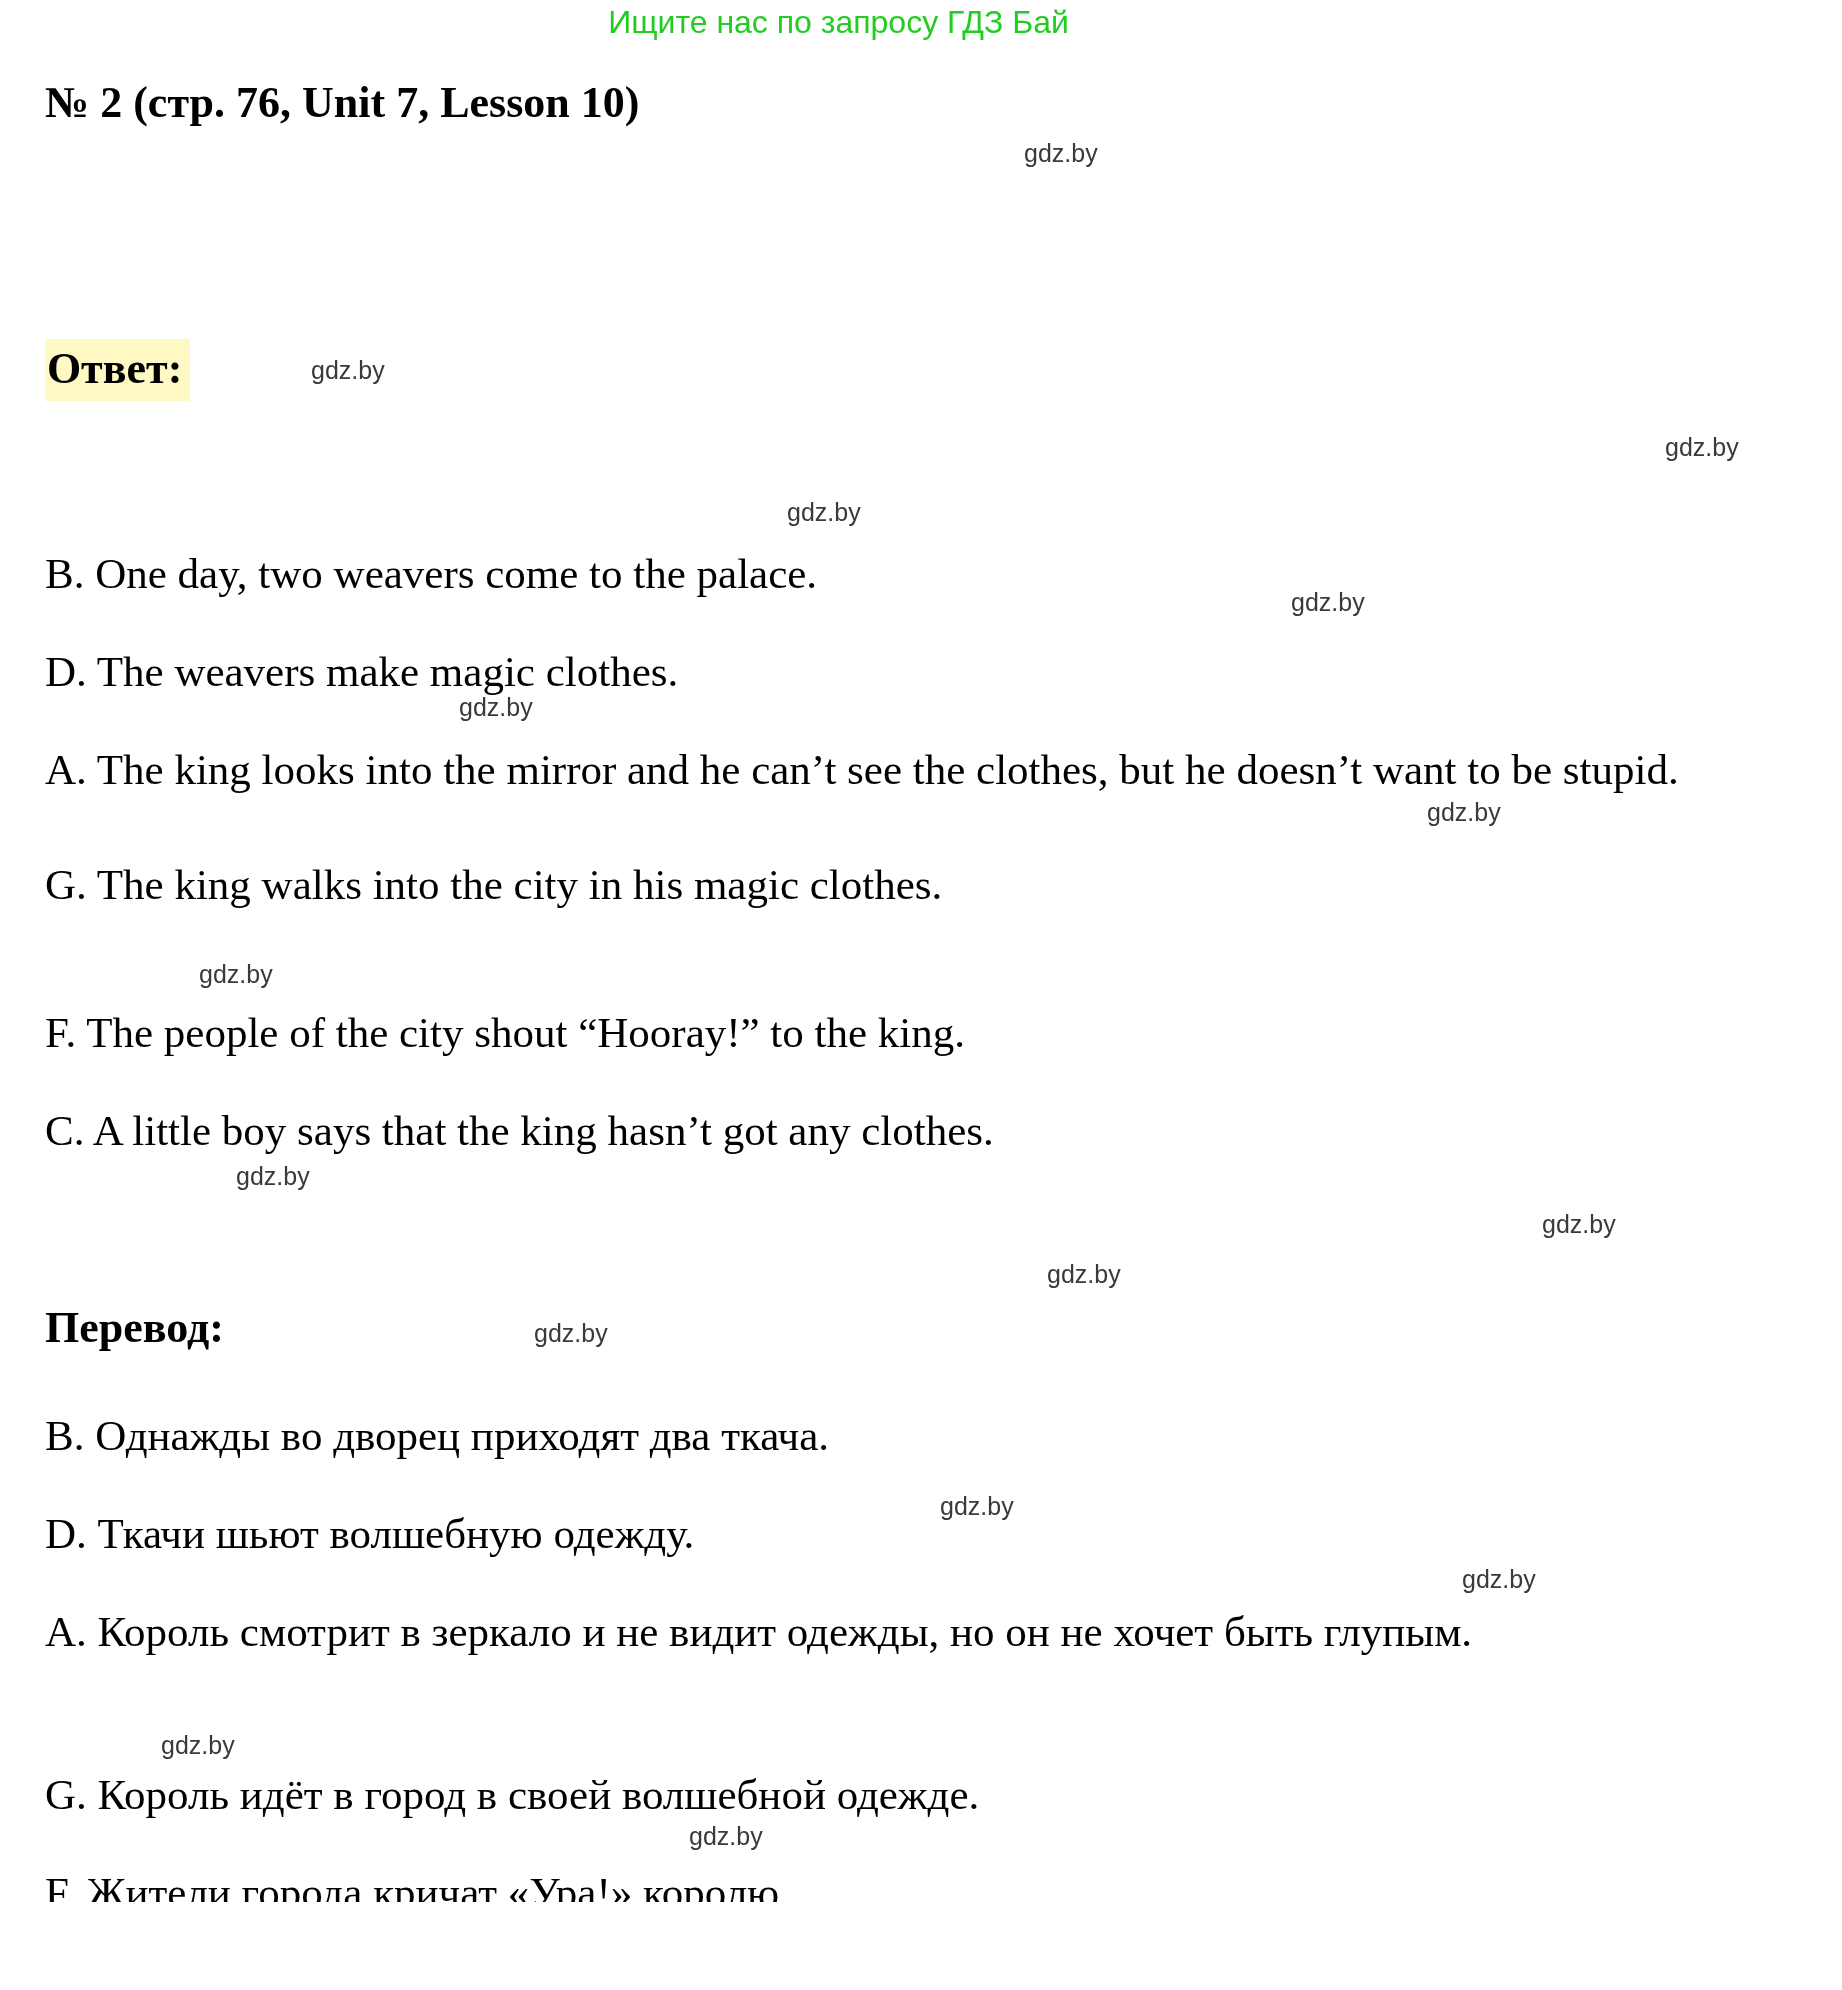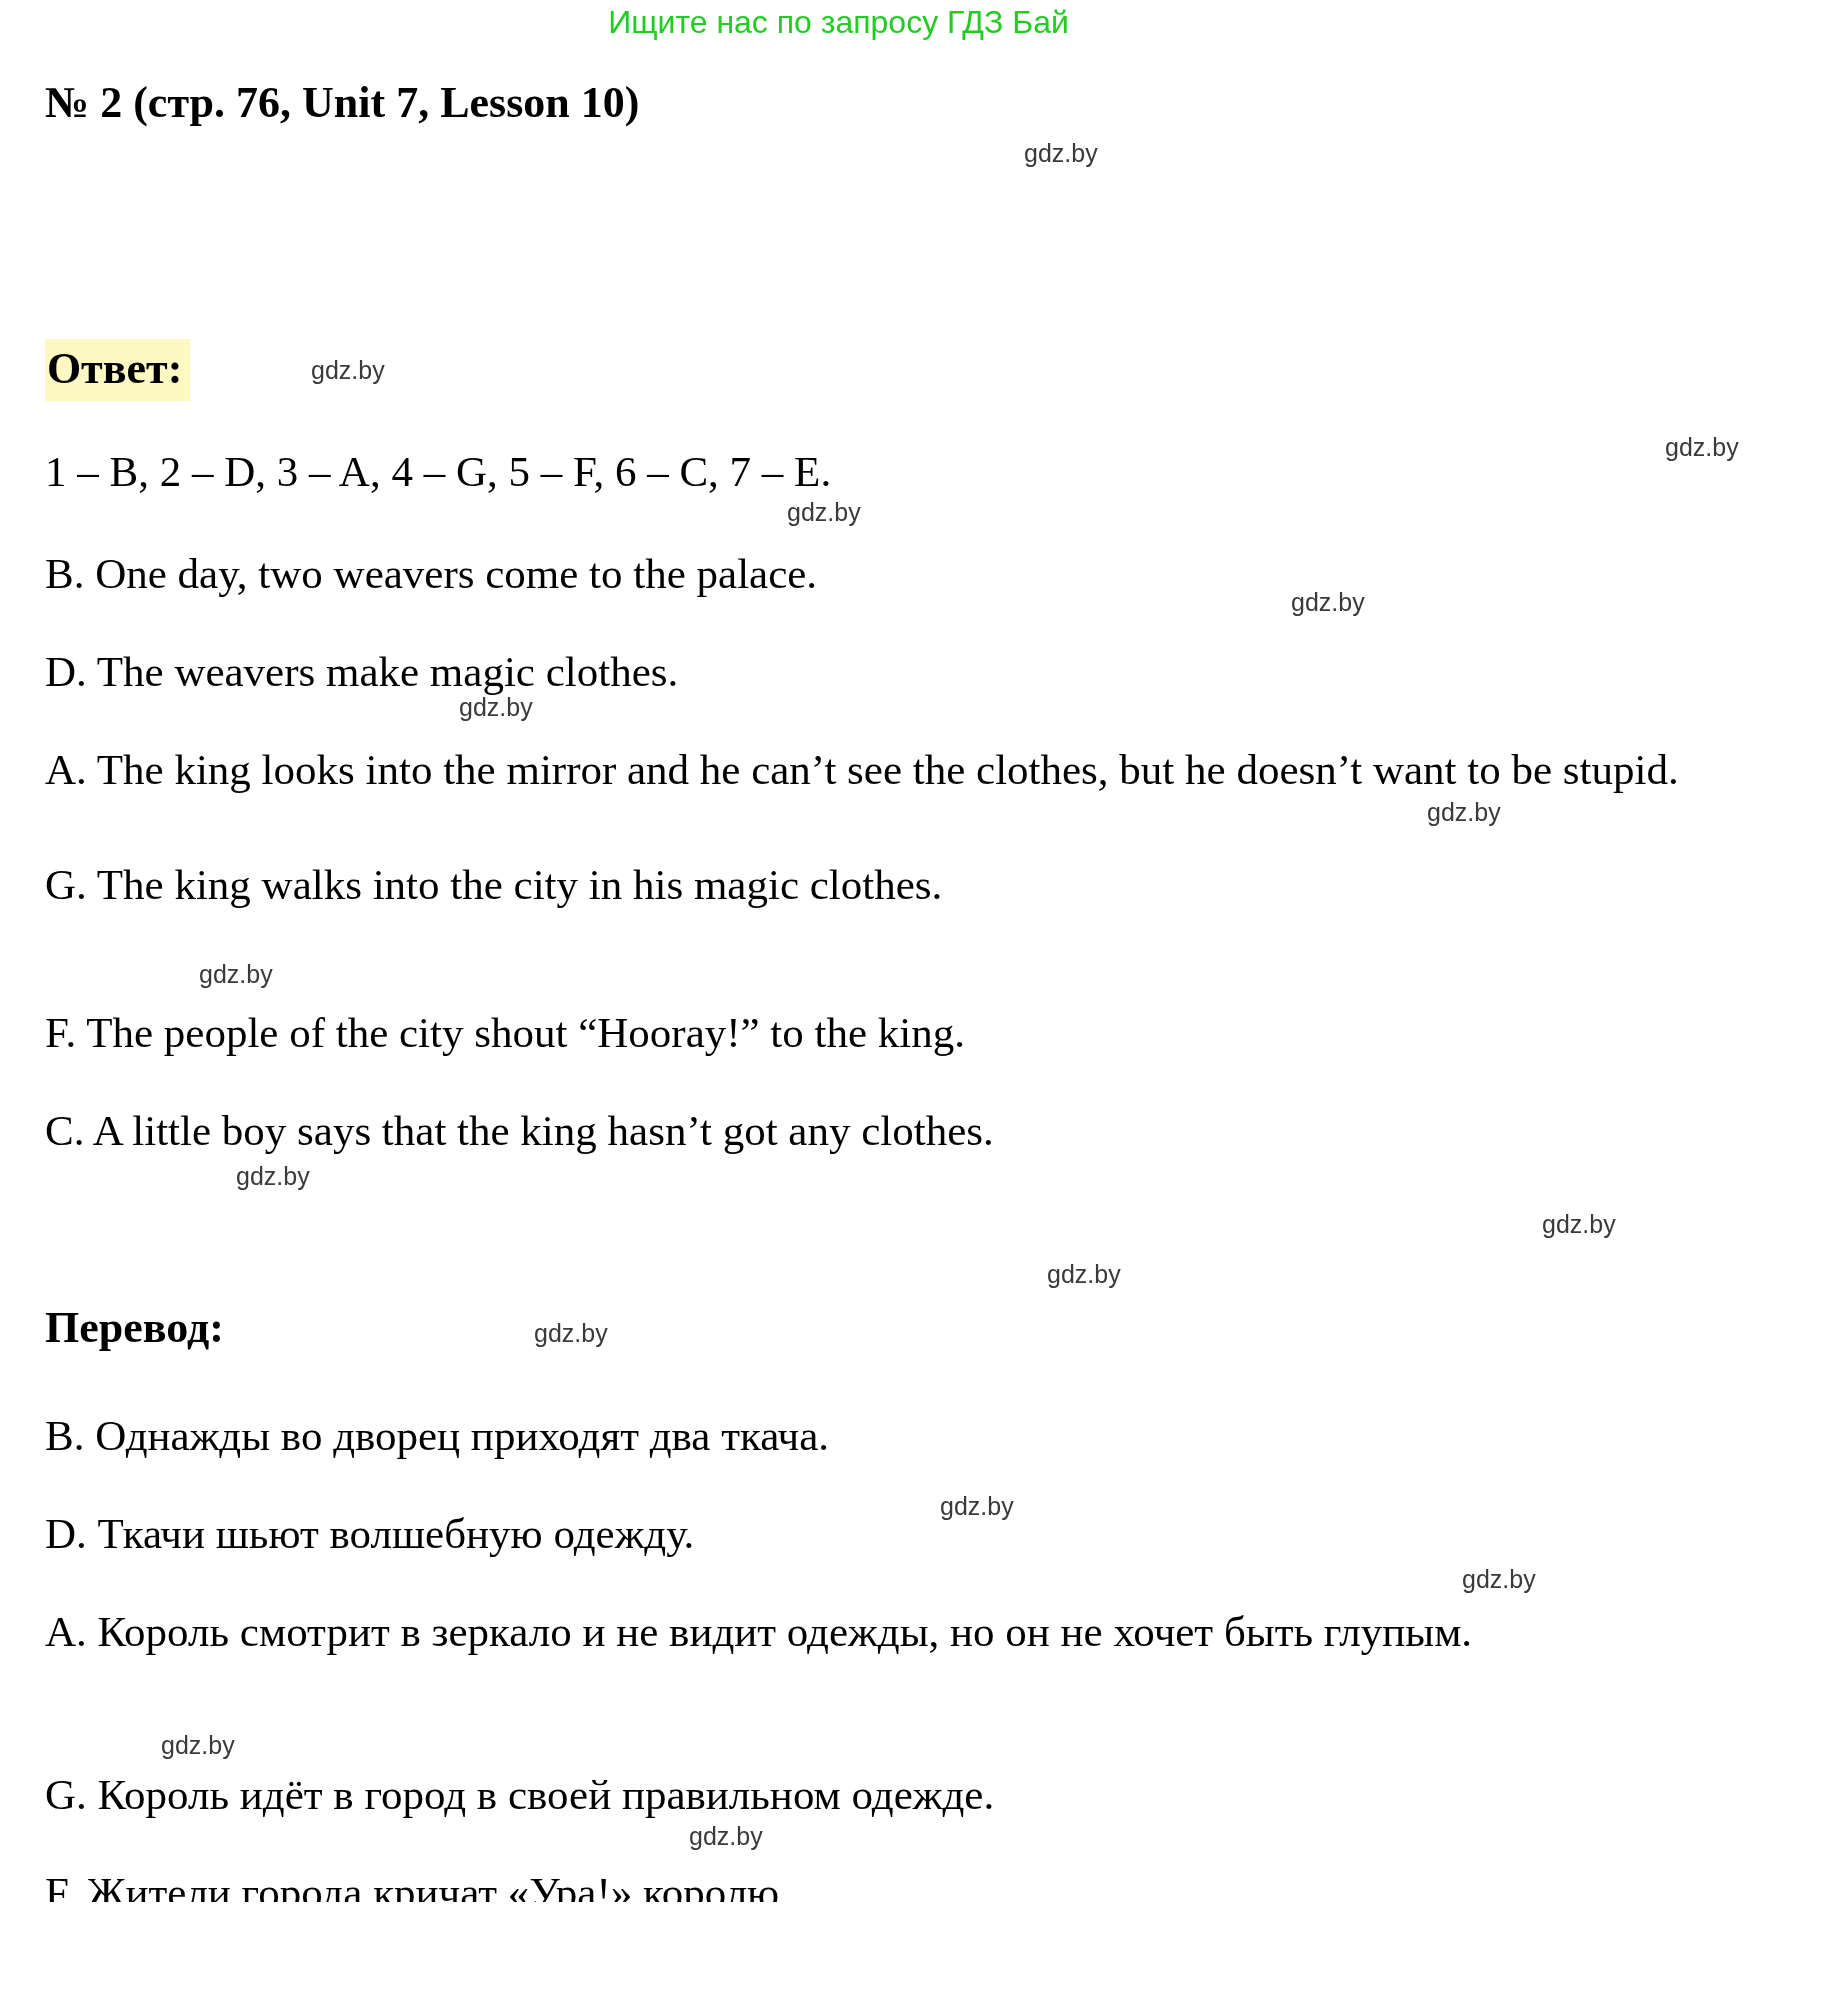--- a/index.html
+++ b/index.html
@@ -73,35 +73,34 @@
 
   <div class="banner">Ищите нас по запросу ГДЗ Бай</div>
 
   <div class="heading">№ 2 (стр. 76, Unit 7, Lesson 10)</div>
 
 
   <div class="label" style="top:339px;">
     <span class="hl">Ответ:</span>
   </div>
 
-  <div class="para" style="top:438px;">1 – B, 2 – D, 3 – A, 4 – G, 5 – F, 6 – C, 7 – E.</div>
 
   <div class="para" style="top:540px;">B. One day, two weavers come to the palace.</div>
   <div class="para" style="top:638px;">D. The weavers make magic clothes.</div>
   <div class="para" style="top:736px; width:1752px;">A. The king looks into the mirror and he can’t see the clothes, but he doesn’t want to be stupid.</div>
   <div class="para" style="top:851px;">G. The king walks into the city in his magic clothes.</div>
   <div class="para" style="top:999px;">F. The people of the city shout “Hooray!” to the king.</div>
   <div class="para" style="top:1097px;">C. A little boy says that the king hasn’t got any clothes.</div>
 
   <div class="label" style="top:1300px;">Перевод:</div>
 
   <div class="para" style="top:1402px;">B. Однажды во дворец приходят два ткача.</div>
   <div class="para" style="top:1500px;">D. Ткачи шьют волшебную одежду.</div>
   <div class="para" style="top:1598px; width:1701px;">A. Король смотрит в зеркало и не видит одежды, но он не хочет быть глупым.</div>
-  <div class="para" style="top:1761px;">G. Король идёт в город в своей правильном одежде.</div>
+  <div class="para" style="top:1761px;">G. Король идёт в город в своей волшебной одежде.</div>
   <div class="para" style="top:1859px;">F. Жители города кричат «Ура!» королю.</div>
 
   <span class="wm" style="left:1024px; top:139px;">gdz.by</span>
   <span class="wm" style="left:311px;  top:356px;">gdz.by</span>
   <span class="wm" style="left:1665px; top:433px;">gdz.by</span>
   <span class="wm" style="left:787px;  top:498px;">gdz.by</span>
   <span class="wm" style="left:1291px; top:588px;">gdz.by</span>
   <span class="wm" style="left:459px;  top:693px;">gdz.by</span>
   <span class="wm" style="left:1427px; top:798px;">gdz.by</span>
   <span class="wm" style="left:199px;  top:960px;">gdz.by</span>

